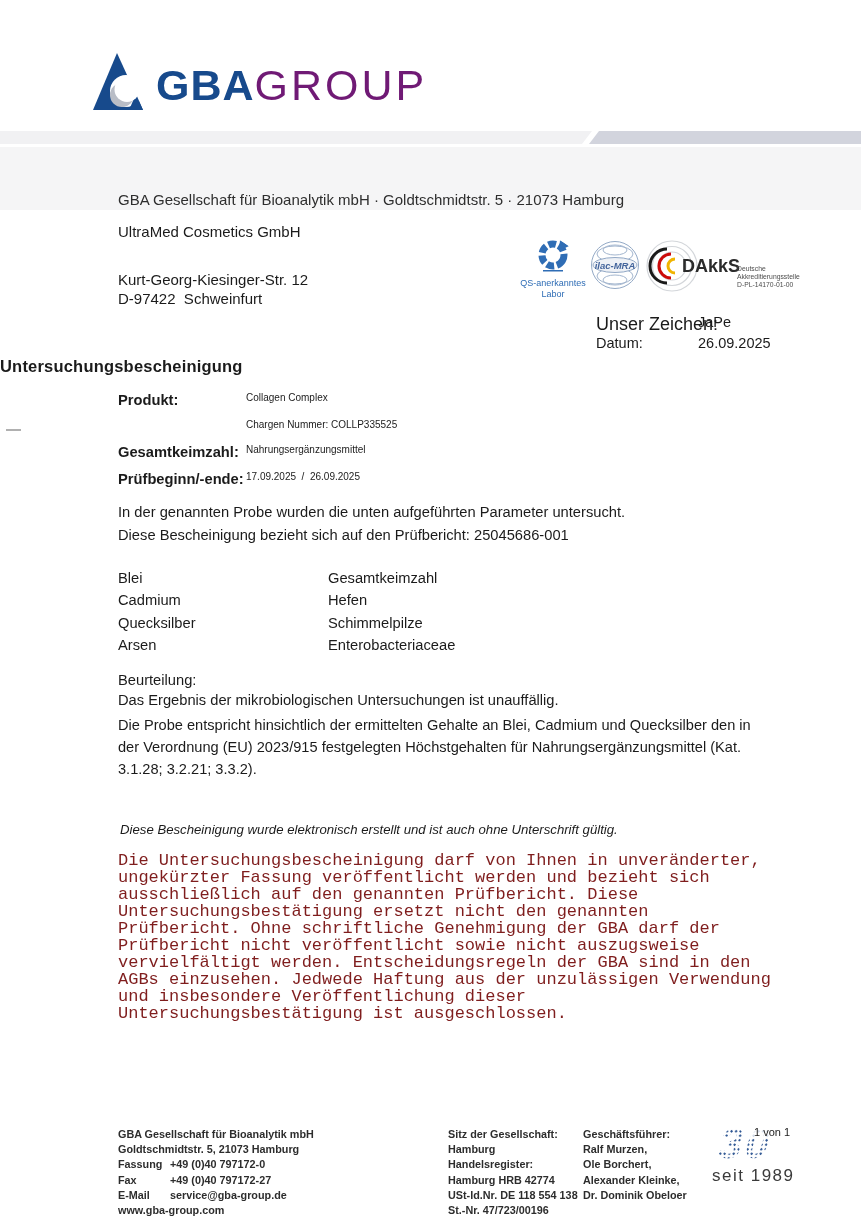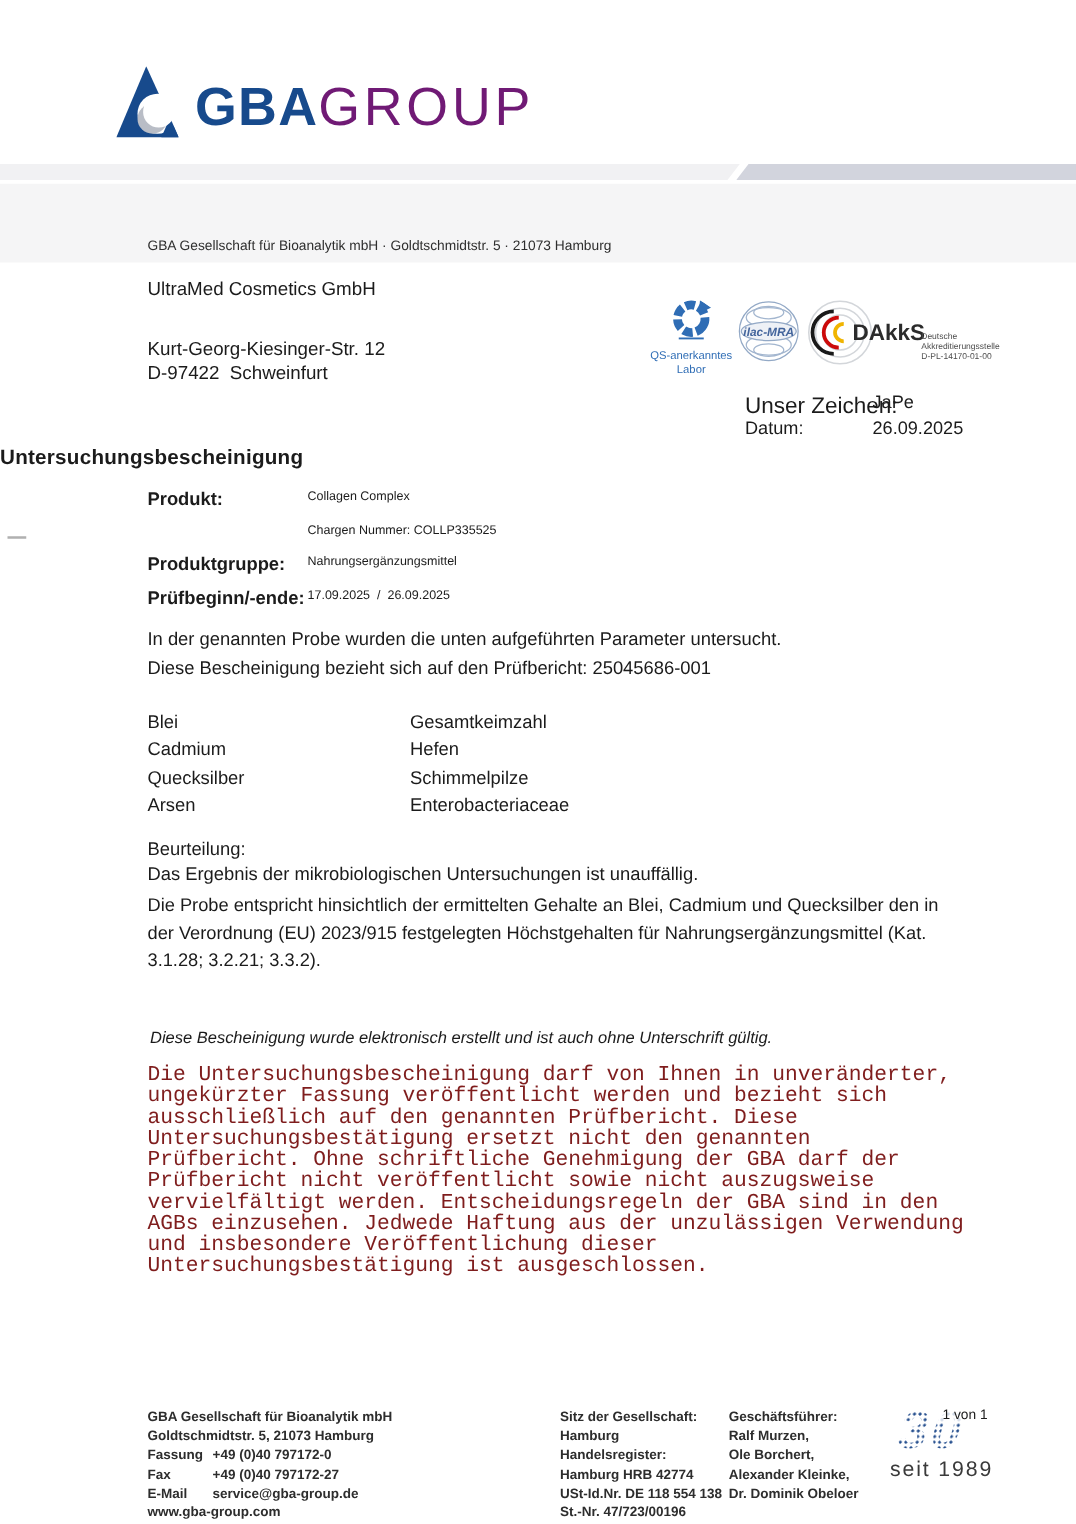--- a/index.html
+++ b/index.html
@@ -17,21 +17,21 @@
   .brand-group { font-weight:400; color:#701a75; letter-spacing:3px; }
 
   
   .band-light { left:0; top:131px; width:592px; height:13px; background:#f1f1f3;
     clip-path:polygon(0 0, 592px 0, 582px 100%, 0 100%); }
   .band-dark  { left:0; top:131px; width:861px; height:13px; background:#d2d4dd;
     clip-path:polygon(599px 0, 861px 0, 861px 100%, 589px 100%); }
   .band-panel { left:0; top:147px; width:861px; height:63px; background:#f5f5f6; }
   .fold-mark  { left:6px; top:429px; width:15px; height:2px; background:#b0b0b0; }
 
-  .sender-line { left:118px; top:191px; font-size:11px; color:#2e2e2e; }
+  .sender-line { left:118px; top:191px; font-size:15px; color:#2e2e2e; }
 
   .addr-name   { left:118px; top:223px; font-size:15px; }
   .addr-street { left:118px; top:271px; font-size:15px; }
   .addr-city   { left:118px; top:290px; font-size:15px; }
 
   
   .qs-logo { left:519px; top:238px; width:68px; text-align:center; color:#2f6db5; }
   .qs-logo .qs-text { font-size:9px; line-height:11px; margin-top:2px; }
   .ilac-logo { left:590px; top:240px; }
   .dakks-logo { left:640px; top:240px; }
@@ -157,21 +157,21 @@
   <div class="abs meta-ref-label">Unser Zeichen:</div>
   <div class="abs meta-ref-value">JaPe</div>
   <div class="abs meta-date-label">Datum:</div>
   <div class="abs meta-date-value">26.09.2025</div>
 
   <div class="abs doc-title">Untersuchungsbescheinigung</div>
 
   <div class="row-label" style="top:392px;">Produkt:</div>
   <div class="row-value" style="top:392px;">Collagen Complex</div>
   <div class="row-value" style="top:419px;">Chargen Nummer: COLLP335525</div>
-  <div class="row-label" style="top:444px;">Produktgruppe:</div>
+  <div class="row-label" style="top:444px;">Gesamtkeimzahl:</div>
   <div class="row-value" style="top:444px;">Nahrungsergänzungsmittel</div>
   <div class="row-label" style="top:471px;">Prüfbeginn/-ende:</div>
   <div class="row-value ws-pre" style="top:471px;">17.09.2025  /  26.09.2025</div>
 
   <div class="abs intro">
     <div>In der genannten Probe wurden die unten aufgeführten Parameter untersucht.</div>
     <div>Diese Bescheinigung bezieht sich auf den Prüfbericht: 25045686-001</div>
   </div>
 
   <div class="abs params">

